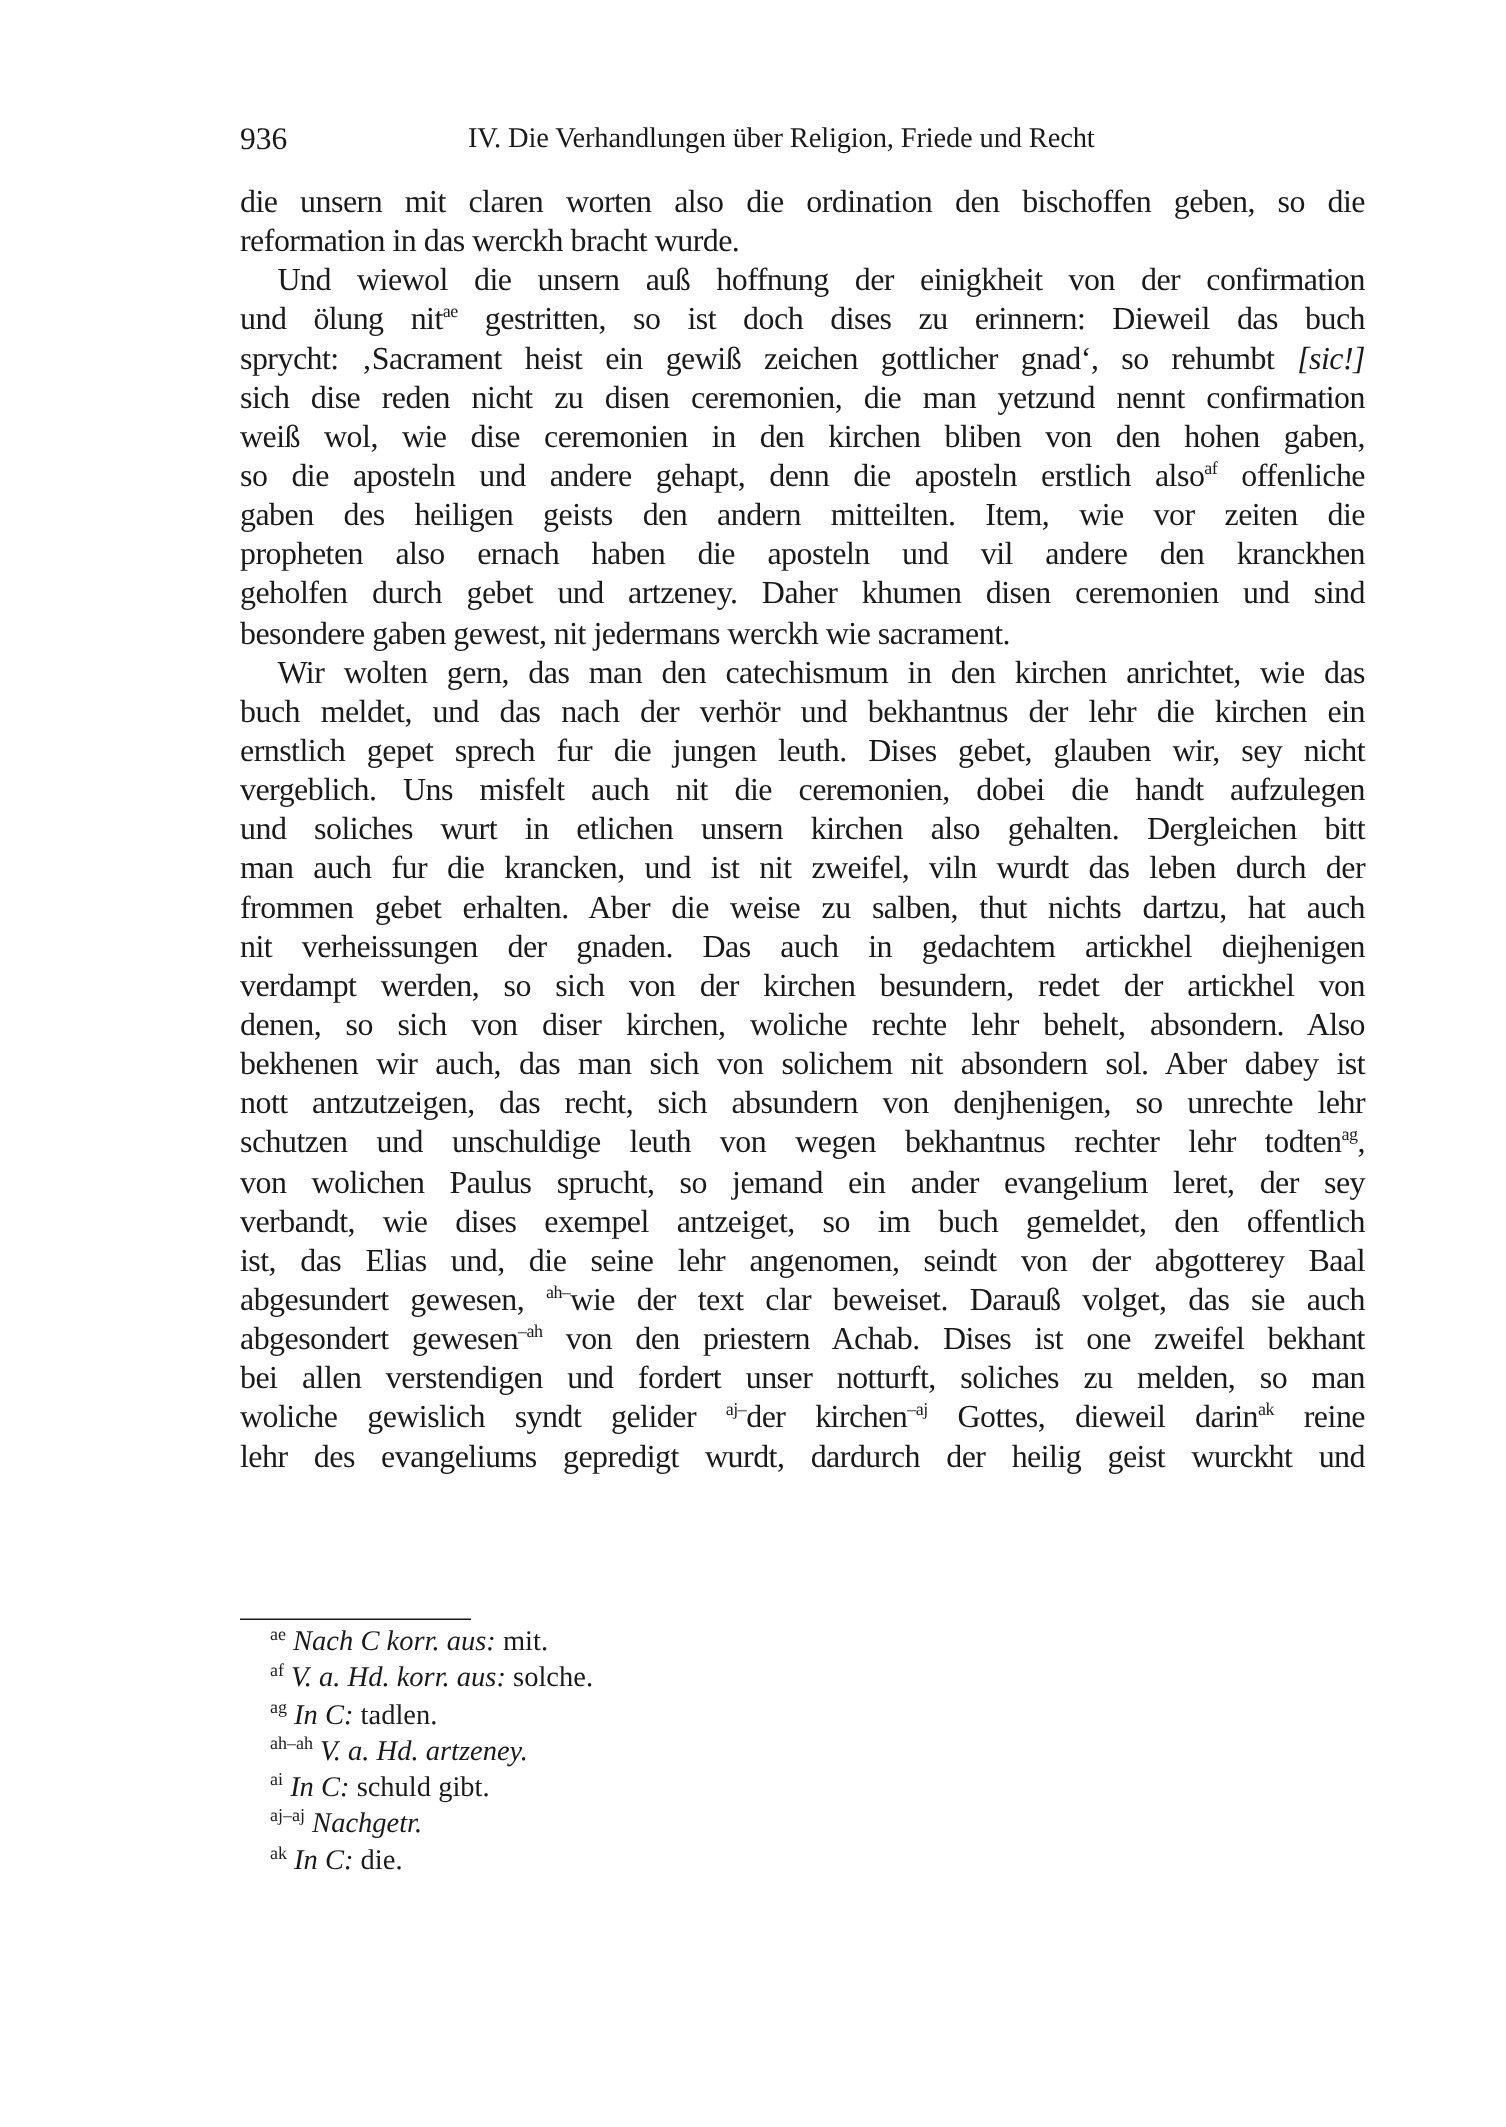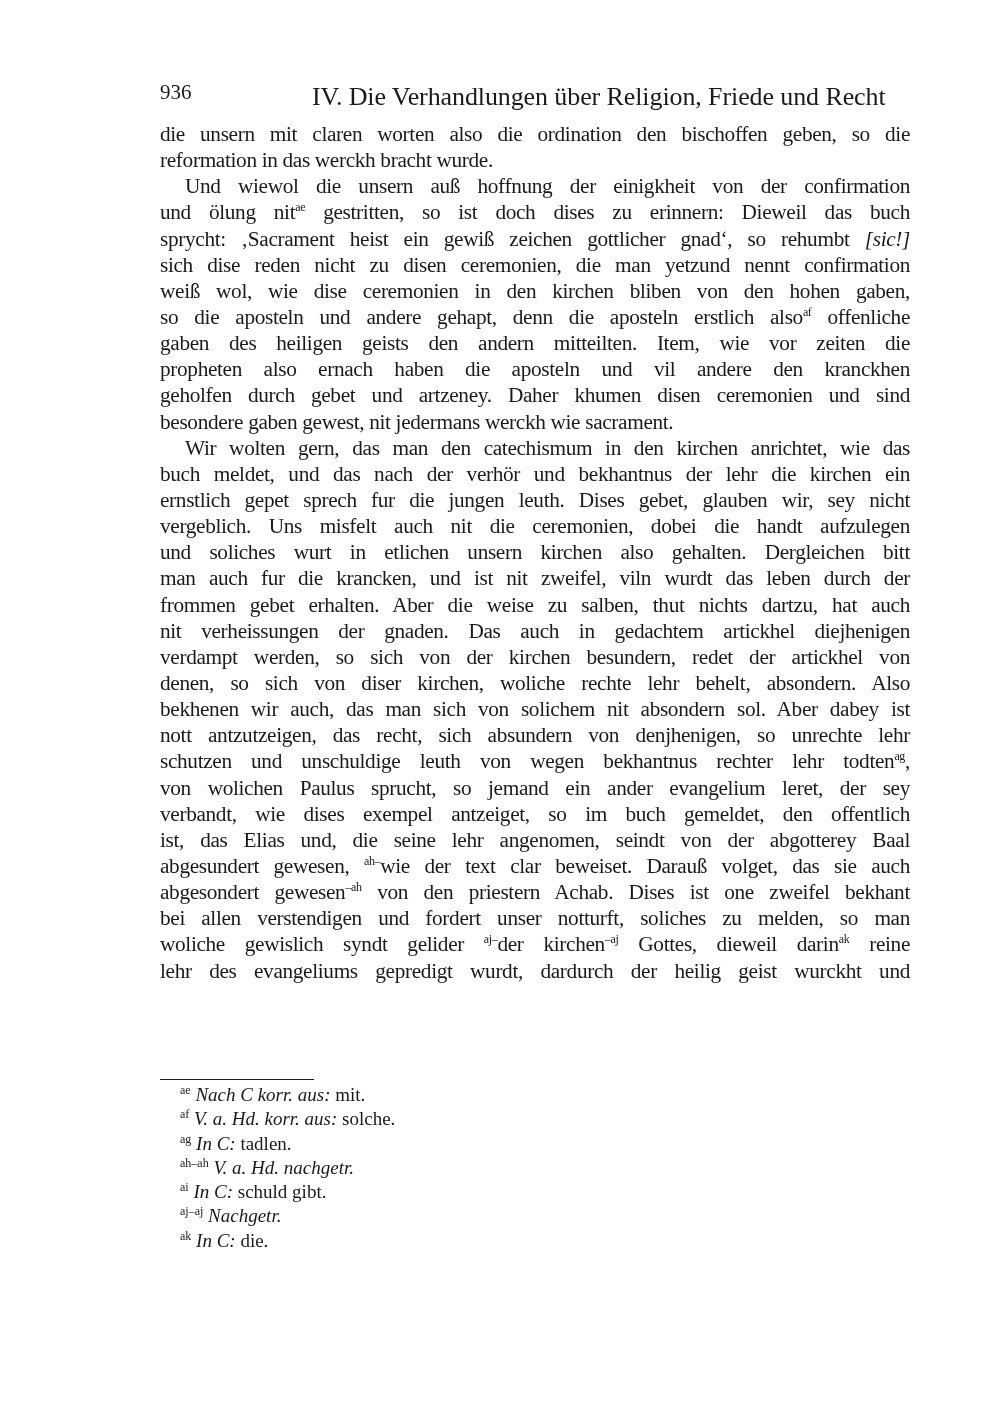--- a/index.html
+++ b/index.html
@@ -1,20 +1,20 @@
 <!DOCTYPE html>
 <html><head>
 <meta charset="utf-8">
 <style>
   html, body { margin: 0; padding: 0; background: #ffffff; }
   body { width: 1004px; height: 1418px; position: relative; overflow: hidden;
          font-family: "Liberation Serif", "DejaVu Serif", serif; color: #1a1a1a; }
   .header { position: absolute; top: 80px; left: 160px; width: 750px; height: 28px; font-size: 20px; text-align: right; }
   .page-num { position: absolute; left: 0; top: 0; font-size: 21px; }
-  .running-title { position: absolute; left: 152px; top: 2px; font-size: 26px; letter-spacing: -0.1px; }
+  .running-title { position: absolute; left: 152px; top: 2px; font-size: 19px; letter-spacing: -0.1px; }
   .body { position: absolute; top: 121px; left: 160px; width: 750px; }
   .line { height: 26.15px; line-height: 26px; font-size: 21.3px; white-space: nowrap;
           text-align: justify; text-align-last: justify; letter-spacing: -0.35px; }
   .line.last { text-align-last: left; }
   .line.indent { padding-left: 25px; }
   sup { font-size: 12px; vertical-align: 0; position: relative; top: -8px; line-height: 0; }
   i { font-style: italic; }
   .rule { position: absolute; top: 1079px; left: 160px; width: 154px; height: 1px; background: #1a1a1a; }
   .footnotes { position: absolute; top: 1083px; left: 160px; width: 400px; }
   .fn { height: 24.3px; line-height: 24px; font-size: 19px; white-space: nowrap; padding-left: 20px; }
@@ -62,17 +62,17 @@
     <div class="line">bei allen verstendigen und fordert unser notturft, soliches zu melden, so man</div>
     <div class="line">woliche gewislich syndt gelider <sup>aj–</sup>der kirchen<sup>–aj</sup> Gottes, dieweil darin<sup>ak</sup> reine</div>
     <div class="line">lehr des evangeliums gepredigt wurdt, dardurch der heilig geist wurckht und</div>
   </div>
 
 <div class="rule"></div>
 <div class="footnotes" id="footnotes">
     <div class="fn"><sup>ae</sup> <i>Nach C korr. aus:</i><span> mit.</span></div>
     <div class="fn"><sup>af</sup> <i>V. a. Hd. korr. aus:</i><span> solche.</span></div>
     <div class="fn"><sup>ag</sup> <i>In C:</i><span> tadlen.</span></div>
-    <div class="fn"><sup>ah–ah</sup> <i>V. a. Hd. nachgetr.</i></div>
+    <div class="fn"><sup>ah–ah</sup> <i>V. a. Hd. artzeney.</i></div>
     <div class="fn"><sup>ai</sup> <i>In C:</i><span> schuld gibt.</span></div>
     <div class="fn"><sup>aj–aj</sup> <i>Nachgetr.</i></div>
     <div class="fn"><sup>ak</sup> <i>In C:</i><span> die.</span></div>
   </div>
 
 </body></html>

